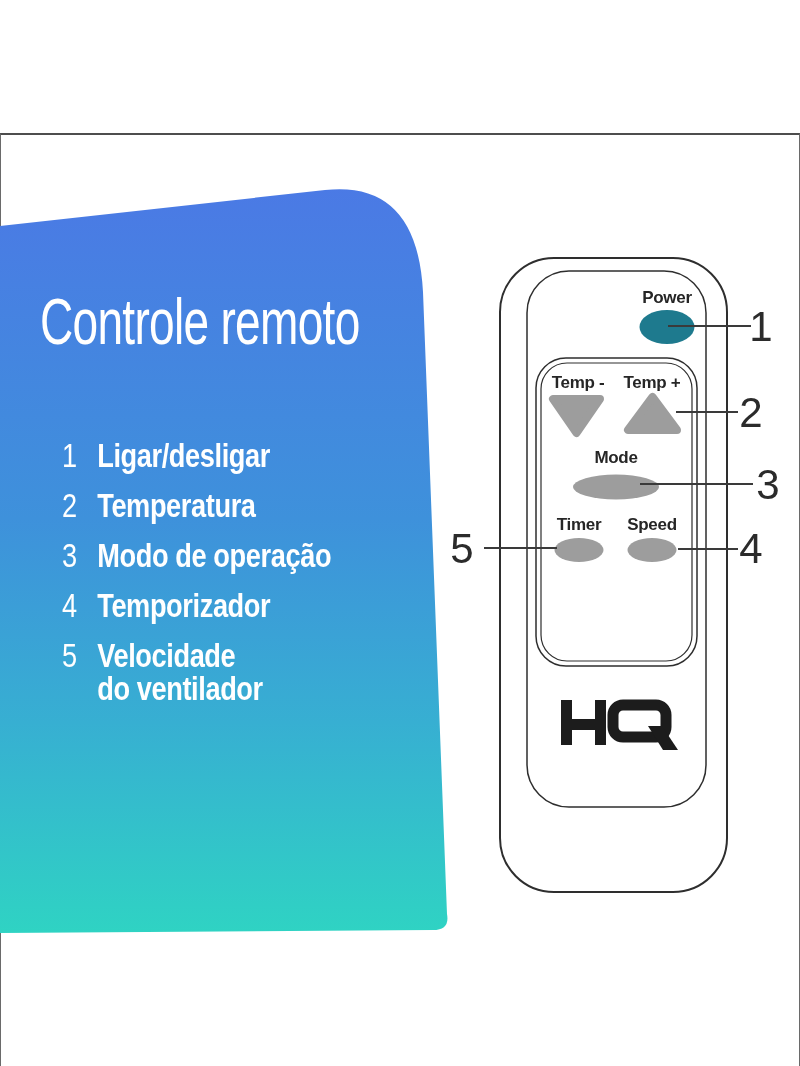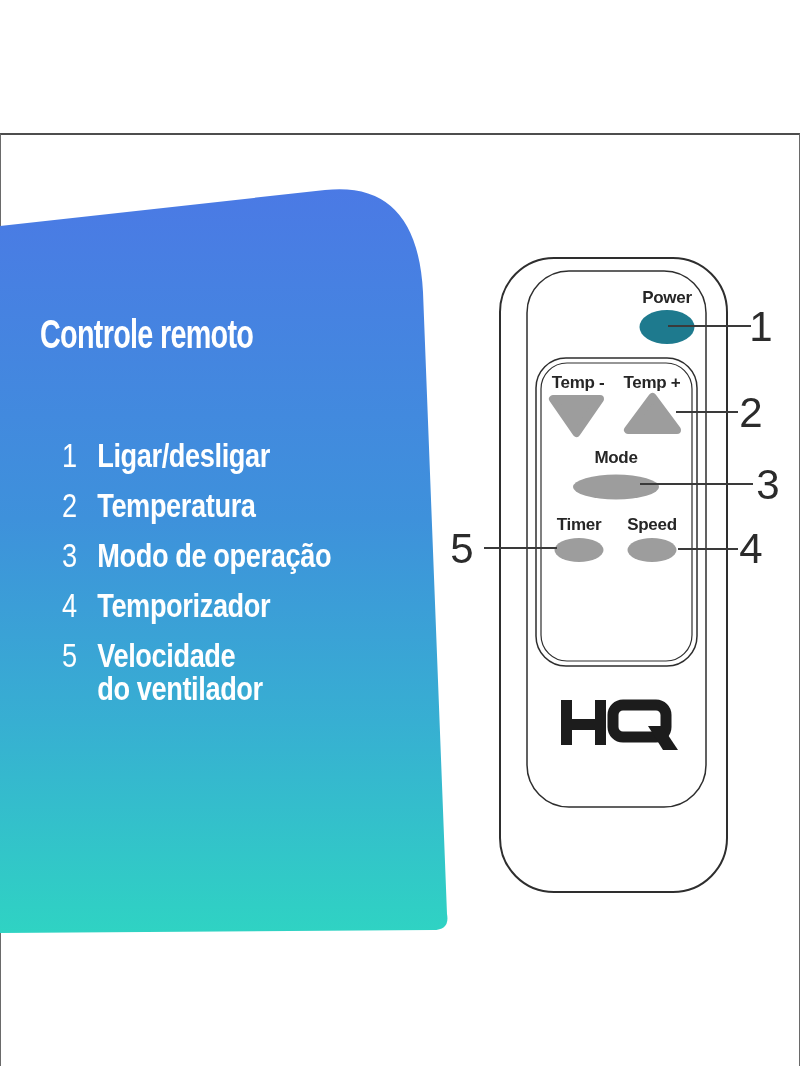--- a/index.html
+++ b/index.html
@@ -6,22 +6,22 @@
   .canvas{
     position:relative;width:800px;height:1066px;background:#ffffff;overflow:hidden;
     font-family:"Liberation Sans",sans-serif;
   }
   .frame{
     position:absolute;left:0;top:133px;width:800px;height:933px;box-sizing:border-box;
     border:1px solid #6a6a6a;border-top:2px solid #4d4d4d;border-bottom:none;
   }
   .illustration{position:absolute;left:0;top:0;}
   .page-title{
-    position:absolute;left:40px;top:304px;height:60px;line-height:60px;
-    font-size:40px;font-weight:bold;color:#ffffff;letter-spacing:-1px;white-space:nowrap;
+    position:absolute;left:40px;top:292px;height:60px;line-height:60px;
+    font-size:64px;font-weight:normal;color:#ffffff;letter-spacing:-1px;white-space:nowrap;
   }
   .page-title .squeeze{display:inline-block;transform:scaleX(0.72);transform-origin:left center;}
   .feature-list{position:absolute;left:62px;top:437px;}
   .feature-row{
     display:flex;align-items:flex-start;height:36px;margin-bottom:14px;
     transform:scaleX(0.8);transform-origin:left top;white-space:nowrap;
   }
   .feature-row.tall{height:68px;}
   .feature-num{
     width:44px;flex:0 0 44px;font-size:34px;font-weight:400;color:#ffffff;line-height:36px;

